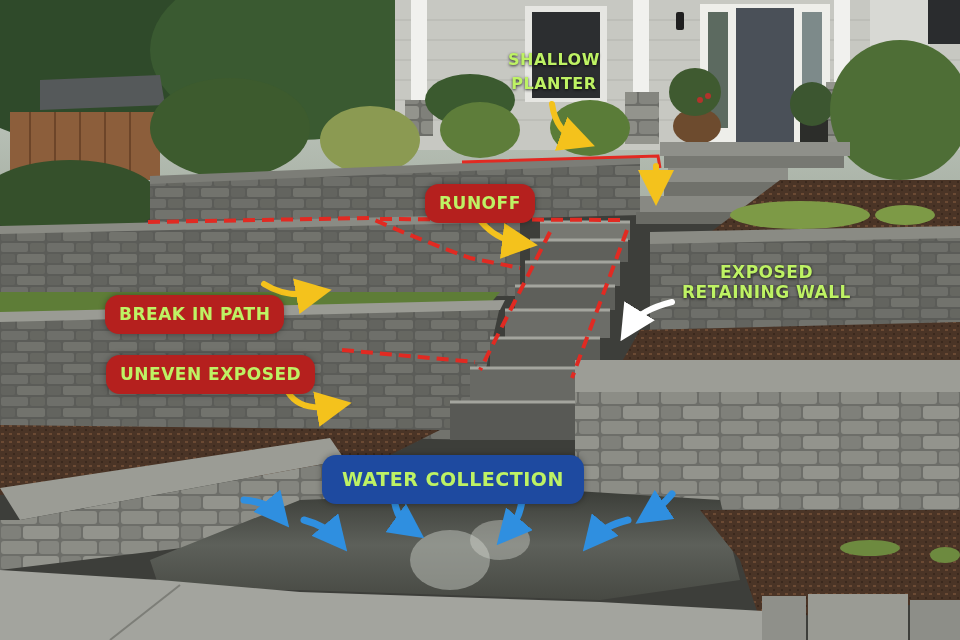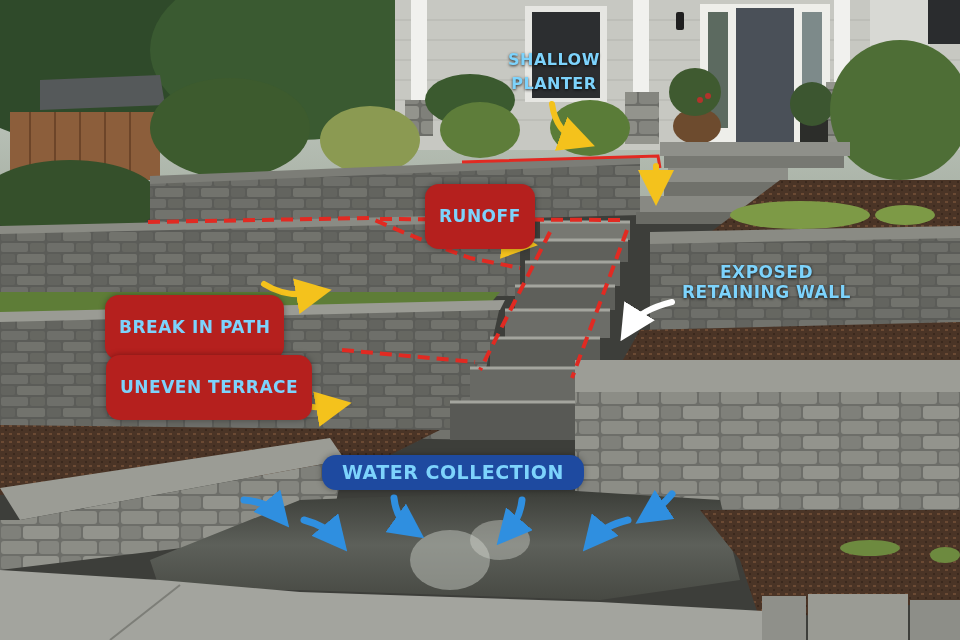--- a/index.html
+++ b/index.html
@@ -2,22 +2,22 @@
 <html><head>
   <meta charset="utf-8">
   <style>
     * { box-sizing: border-box; margin: 0; padding: 0; }
     html, body { width: 960px; height: 640px; overflow: hidden; background: #3d3e3a; }
     .scene { position: relative; width: 960px; height: 640px; overflow: hidden;
       font-family: "DejaVu Sans", sans-serif; }
     svg.bg { position: absolute; left: 0; top: 0; width: 960px; height: 640px; }
 
     .label { position: absolute; font-weight: bold; letter-spacing: 0.5px;
-      color: #7dd3fc; white-space: nowrap; line-height: 1; font-family: "DejaVu Sans", sans-serif; }
-    .pill { border-radius: 14px; padding: 24px 14px; box-shadow: 0 0 6px rgba(0,0,0,0.35); }
+      color: #bef264; white-space: nowrap; line-height: 1; font-family: "DejaVu Sans", sans-serif; }
+    .pill { border-radius: 14px; padding: 11px 14px; box-shadow: 0 0 6px rgba(0,0,0,0.35); }
     .pill-red { background: #b5201e; }
     .pill-blue { background: #1e4aa0; }
     .plain { text-shadow: 0 1px 3px rgba(0,0,0,0.8); text-align: center; }
     .plain span { display: block; }
 
     svg.overlay { position: absolute; left: 0; top: 0; width: 960px; height: 640px; pointer-events: none; }
   </style>
 </head>
 <body>
 
@@ -236,25 +236,25 @@
 
   <div class="label pill pill-red" style="left:425px; top:184px; font-size:17px;">
     <span>RUNOFF</span>
   </div>
 
   <div class="label pill pill-red" style="left:105px; top:251px; font-size:17px;margin-top:44px;">
     <span>BREAK IN PATH</span>
   </div>
 
   <div class="label pill pill-red" style="left:106px; top:355px; font-size:17px;">
-    <span>UNEVEN TERRACE</span>
+    <span>UNEVEN EXPOSED</span>
   </div>
 
   <div class="label plain" style="left:682px; top:264px; font-size:17px;">
     <span>EXPOSED</span>
     <span style="margin-top:3px;">RETAINING WALL</span>
   </div>
 
-  <div class="label pill pill-blue" style="left:322px; top:455px; font-size:19px; padding:8px 20px;">
+  <div class="label pill pill-blue" style="left:322px; top:455px; font-size:19px; padding:15px 20px;">
     <span>WATER COLLECTION</span>
   </div>
 
 </div>
 
 </body></html>

